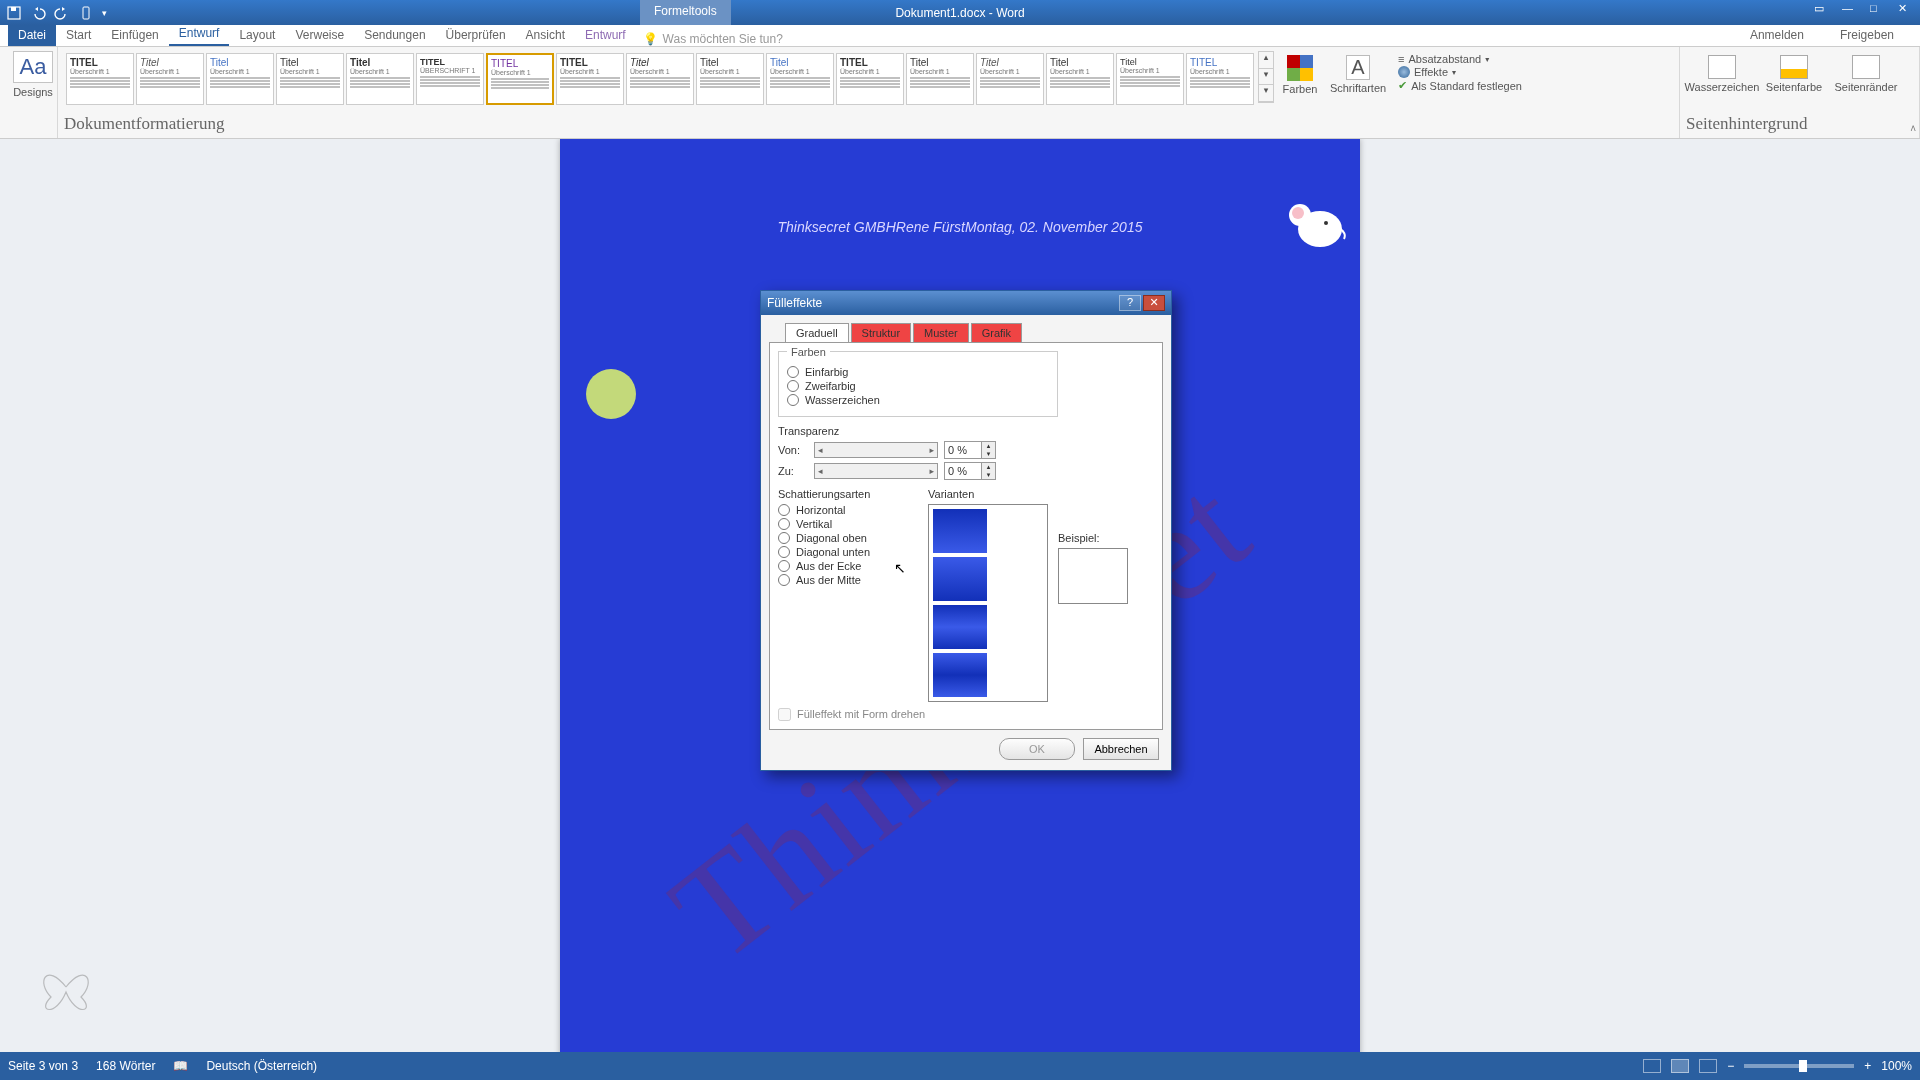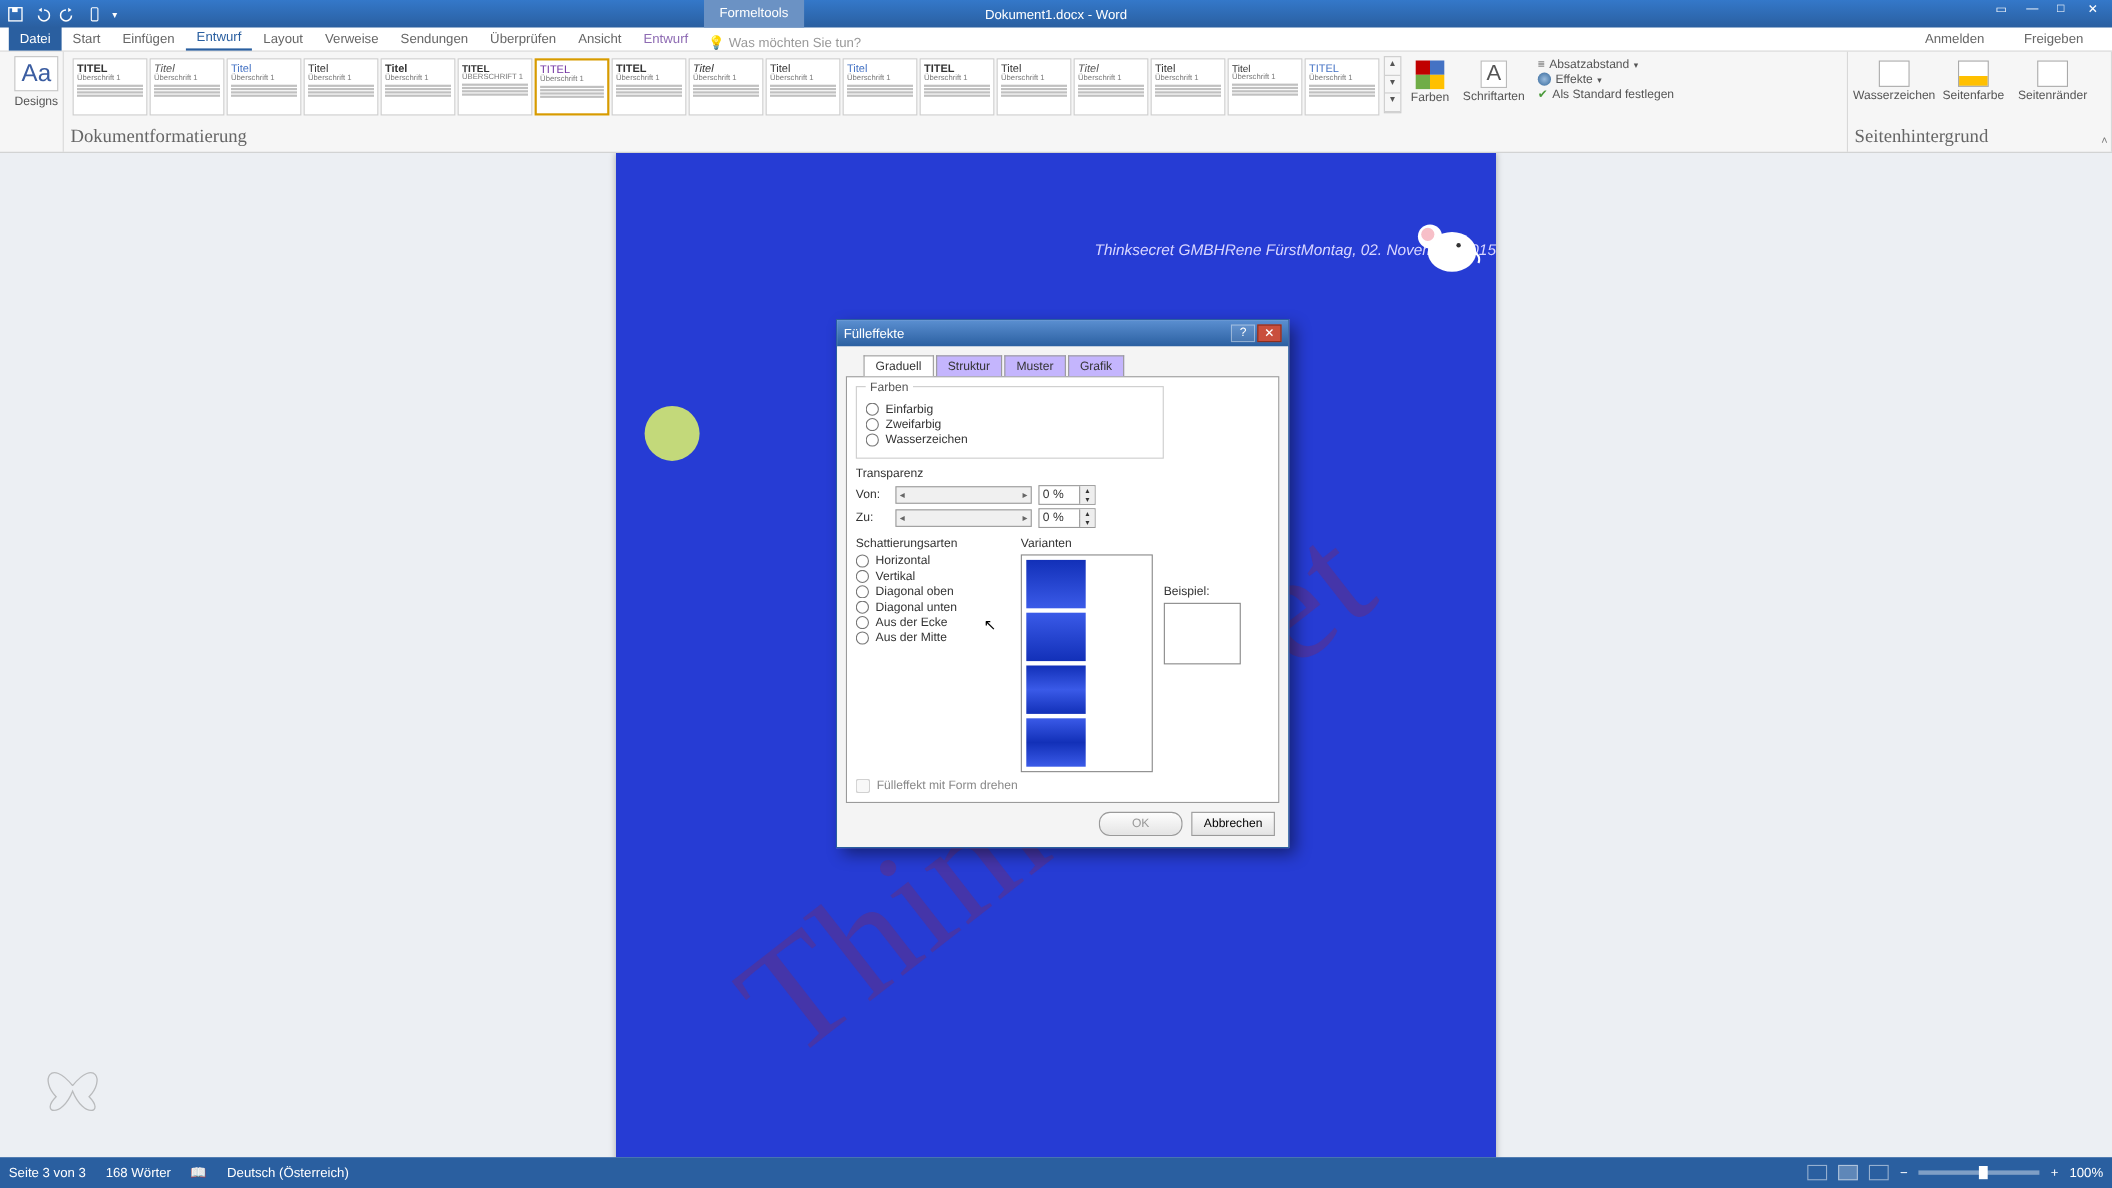--- a/index.html
+++ b/index.html
@@ -39,34 +39,34 @@
 .btncol { display: flex; flex-direction: column; gap: 1px; padding: 2px 4px; font-size: 11px; }
 .btncol .r { display: flex; align-items: center; gap: 4px; white-space: nowrap; }
 .bigbtn { display: flex; flex-direction: column; align-items: center; justify-content: flex-start; width: 72px; padding-top: 4px; gap: 2px; font-size: 11px; text-align: center; }
 .bigbtn .ic { width: 28px; height: 24px; border: 1px solid #aaa; background: #fff; }
 .collapse { position: absolute; right: 4px; bottom: 4px; font-size: 10px; color: #777; }
 
 
 .docarea { position: absolute; left: 0; top: 139px; right: 0; bottom: 28px; background: #eceff3; overflow: hidden; }
 .page { position: absolute; left: 560px; top: 0; width: 800px; height: 1000px; background: #263cd4; box-shadow: 0 0 6px rgba(0,0,0,.3); }
 .watermark { position: absolute; left: 50%; top: 58%; transform: translate(-50%,-50%) rotate(-38deg); font-size: 140px; color: rgba(130,40,90,.35); font-family: "Segoe Script","Brush Script MT",cursive; white-space: nowrap; letter-spacing: 2px; }
-.hdr { position: absolute; top: 80px; left: 0; right: 0; display: flex; justify-content: flex-end; color: #d9d6ff; font-size: 14px; font-style: italic; }
+.hdr { position: absolute; top: 80px; left: 0; right: 0; display: flex; justify-content: center; color: #d9d6ff; font-size: 14px; font-style: italic; }
 .mouse { position: absolute; right: 14px; top: 54px; width: 60px; height: 60px; }
 .shape { position: absolute; left: 26px; top: 230px; width: 50px; height: 50px; background: #c3d97a; border-radius: 50%; }
 .butterfly { position: absolute; left: 36px; bottom: 40px; width: 60px; height: 50px; opacity: .5; }
 
 
 .modal { position: absolute; left: 760px; top: 290px; width: 412px; background: #f0f0f0; border: 1px solid #2a5fa0; box-shadow: 6px 6px 14px rgba(0,0,0,.45); font-size: 11px; color: #333; }
 .modal .titlerow { height: 24px; background: linear-gradient(#5b8fd1,#2a5fa0); color: #fff; display: flex; align-items: center; padding: 0 6px; font-size: 12px; }
 .modal .titlerow .ctr { margin-left: auto; display: flex; gap: 2px; }
 .modal .titlerow .ctr span { width: 22px; height: 16px; text-align: center; font-size: 11px; border: 1px solid rgba(255,255,255,.4); background: rgba(255,255,255,.1); }
 .modal .titlerow .ctr .close { background: #c94f3d; border-color: #8a2d1e; }
 .dlgbody { padding: 8px; background: #f4f4f4; }
 .dtabs { display: flex; padding-left: 16px; }
-.dtabs .dt { padding: 3px 10px; border: 1px solid #9a9a9a; border-bottom: none; background: #c4b5fd; margin-right: 2px; font-size: 11px; }
+.dtabs .dt { padding: 3px 10px; border: 1px solid #9a9a9a; border-bottom: none; background: #ef4444; margin-right: 2px; font-size: 11px; }
 .dtabs .dt.active { background: #fff; }
 .panel { border: 1px solid #9a9a9a; background: #fff; padding: 8px; }
 .fset { border: 1px solid #ccc; padding: 6px 8px 8px; margin-bottom: 8px; }
 .fset .leg { font-size: 11px; color: #555; position: relative; top: -12px; background: #fff; padding: 0 4px; display: inline-block; }
 .fset .body { margin-top: -6px; }
 .radio { display: flex; align-items: center; gap: 6px; margin: 2px 0; }
 .radio input { width: 12px; height: 12px; }
 .row { display: flex; align-items: center; gap: 6px; margin: 3px 0; }
 .scroll { width: 124px; height: 16px; border: 1px solid #999; background: #f0f0f0; display: flex; align-items: center; justify-content: space-between; padding: 0 3px; font-size: 9px; color: #666; }
 .numbox { width: 52px; height: 18px; border: 1px solid #999; background: #fff; display: flex; align-items: center; padding: 0 3px; font-size: 11px; position: relative; }

